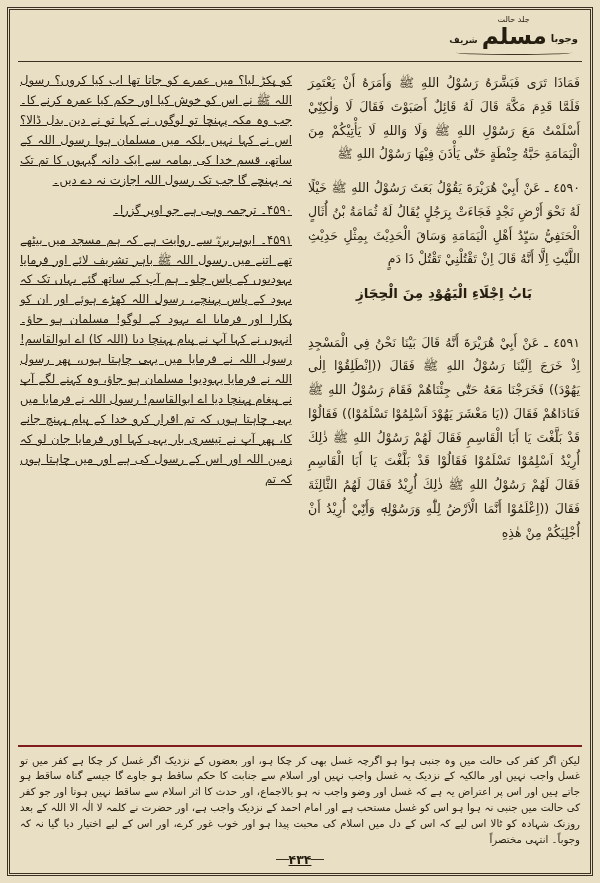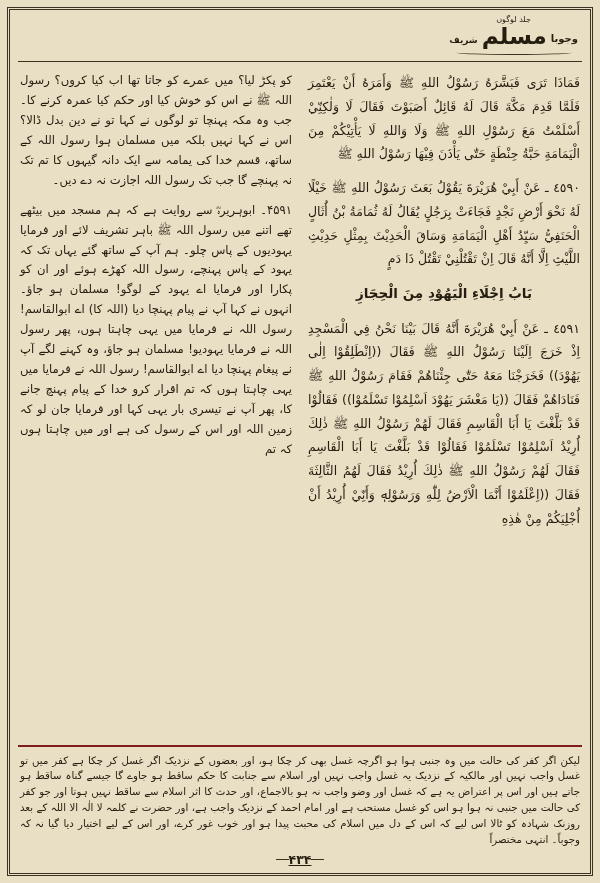--- a/index.html
+++ b/index.html
@@ -26,61 +26,62 @@
   .flourish{width:116px;height:4px;border-bottom:1px solid #3a3122;border-radius:50%;margin-top:2px;}
   .section-box{
     border:1px solid #3a3122;outline:1px solid #3a3122;outline-offset:2px;
     padding:7px 18px;font-size:12.5px;font-weight:bold;margin:4px 4px 4px 2px;
     white-space:nowrap;
   }
   
   .columns{flex:1 1 auto;display:flex;gap:16px;padding:9px 2px 4px;overflow:hidden;min-height:0;}
   .col{flex:1 1 0;min-width:0;}
   .col.ar{font-size:12.5px;line-height:1.9;text-align:justify;}
-  .col.ur{font-size:11.6px;line-height:1.72;text-align:justify;}
+  .col.ur{font-size:11.6px;line-height:1.72;text-align:justify;text-decoration:underline;}
   .col p{margin:0 0 10px;}
   .bab{font-weight:bold;text-align:center;}
-  .col.ar .bab{font-size:13.5px;margin:6px 0 10px;}
+  .col.ar .bab{font-size:13.5px;margin:6px 0 24px;}
   .col.ur .bab{font-size:12.6px;margin:30px 0 8px;}
   
   .footnote-wrap{flex:0 0 auto;border-top:2px solid #7f1d1d;padding:6px 2px 0;}
   .footnote{font-size:10.2px;line-height:1.56;text-align:justify;margin:0;}
   .pagenum{flex:0 0 auto;display:flex;align-items:center;justify-content:center;padding-top:4px;text-decoration:underline;}
   .pagenum .dash{width:13px;height:1px;background:#3a3122;}
   .pagenum .num{font-size:12.5px;font-weight:bold;}
 </style>
 </head>
 <body>
 
 <div class="page">
   <div class="frame">
 
     <div class="hdr">
       <div class="title-area">
-        <div class="vol">جلد لوگوں</div>
+        <div class="vol">جلد حالت</div>
         <div class="title-row">
           <span class="t-pre">وجوبا</span>
           <span class="t-main">مسلم</span>
           <span class="t-post">شریف</span>
         </div>
         <div class="flourish"></div>
       </div>
     </div>
 
     <div class="columns">
 
       <section class="col ar">
         <p>فَمَاذَا تَرَى فَبَشَّرَهُ رَسُوْلُ اللهِ ﷺ وَأَمَرَهُ أَنْ يَعْتَمِرَ فَلَمَّا قَدِمَ مَكَّةَ قَالَ لَهُ قَائِلٌ أَصَبَوْتَ فَقَالَ لَا وَلٰكِنِّيْ أَسْلَمْتُ مَعَ رَسُوْلِ اللهِ ﷺ وَلَا وَاللهِ لَا يَأْتِيْكُمْ مِنَ الْيَمَامَةِ حَبَّةُ حِنْطَةٍ حَتّٰى يَأْذَنَ فِيْهَا رَسُوْلُ اللهِ ﷺ</p>
         <p>٤٥٩٠ ـ عَنْ أَبِيْ هُرَيْرَةَ يَقُوْلُ بَعَثَ رَسُوْلُ اللهِ ﷺ خَيْلًا لَهُ نَحْوَ أَرْضِ نَجْدٍ فَجَاءَتْ بِرَجُلٍ يُقَالُ لَهُ ثُمَامَةُ بْنُ أُثَالٍ الْحَنَفِيُّ سَيِّدُ أَهْلِ الْيَمَامَةِ وَسَاقَ الْحَدِيْثَ بِمِثْلِ حَدِيْثِ اللَّيْثِ اِلَّا أَنَّهُ قَالَ اِنْ تَقْتُلْنِيْ تَقْتُلْ ذَا دَمٍ</p>
         <h2 class="bab">بَابُ اِجْلَاءِ الْيَهُوْدِ مِنَ الْحِجَازِ</h2>
         <p>٤٥٩١ ـ عَنْ أَبِيْ هُرَيْرَةَ أَنَّهُ قَالَ بَيْنَا نَحْنُ فِي الْمَسْجِدِ اِذْ خَرَجَ اِلَيْنَا رَسُوْلُ اللهِ ﷺ فَقَالَ ((اِنْطَلِقُوْا اِلٰى يَهُوْدَ)) فَخَرَجْنَا مَعَهُ حَتّٰى جِئْنَاهُمْ فَقَامَ رَسُوْلُ اللهِ ﷺ فَنَادَاهُمْ فَقَالَ ((يَا مَعْشَرَ يَهُوْدَ اَسْلِمُوْا تَسْلَمُوْا)) فَقَالُوْا قَدْ بَلَّغْتَ يَا أَبَا الْقَاسِمِ فَقَالَ لَهُمْ رَسُوْلُ اللهِ ﷺ ذٰلِكَ أُرِيْدُ اَسْلِمُوْا تَسْلَمُوْا فَقَالُوْا قَدْ بَلَّغْتَ يَا أَبَا الْقَاسِمِ فَقَالَ لَهُمْ رَسُوْلُ اللهِ ﷺ ذٰلِكَ أُرِيْدُ فَقَالَ لَهُمُ الثَّالِثَةَ فَقَالَ ((اِعْلَمُوْا أَنَّمَا الْاَرْضُ لِلّٰهِ وَرَسُوْلِهٖ وَأَنِّيْ أُرِيْدُ أَنْ أُجْلِيَكُمْ مِنْ هٰذِهِ</p>
       </section>
 
       <section class="col ur">
         <p>کو پکڑ لیا؟ میں عمرے کو جاتا تھا اب کیا کروں؟ رسول اللہ ﷺ نے اس کو خوش کیا اور حکم کیا عمرہ کرنے کا۔ جب وہ مکہ پہنچا تو لوگوں نے کہا تو نے دین بدل ڈالا؟ اس نے کہا نہیں بلکہ میں مسلمان ہوا رسول اللہ کے ساتھ، قسم خدا کی یمامہ سے ایک دانہ گیہوں کا تم تک نہ پہنچے گا جب تک رسول اللہ اجازت نہ دے دیں۔</p>
+        <p>۴۵۹۰۔ ترجمہ وہی ہے جو اوپر گزرا۔</p>
         <p>۴۵۹۱۔ ابوہریرہؓ سے روایت ہے کہ ہم مسجد میں بیٹھے تھے اتنے میں رسول اللہ ﷺ باہر تشریف لائے اور فرمایا یہودیوں کے پاس چلو۔ ہم آپ کے ساتھ گئے یہاں تک کہ یہود کے پاس پہنچے، رسول اللہ کھڑے ہوئے اور ان کو پکارا اور فرمایا اے یہود کے لوگو! مسلمان ہو جاؤ۔ انہوں نے کہا آپ نے پیام پہنچا دیا (اللہ کا) اے ابوالقاسم! رسول اللہ نے فرمایا میں یہی چاہتا ہوں، پھر رسول اللہ نے فرمایا یہودیو! مسلمان ہو جاؤ، وہ کہنے لگے آپ نے پیغام پہنچا دیا اے ابوالقاسم! رسول اللہ نے فرمایا میں یہی چاہتا ہوں کہ تم اقرار کرو خدا کے پیام پہنچ جانے کا، پھر آپ نے تیسری بار یہی کہا اور فرمایا جان لو کہ زمین اللہ اور اس کے رسول کی ہے اور میں چاہتا ہوں کہ تم</p>
       </section>
 
     </div>
 
     <div class="footnote-wrap">
       <p class="footnote">لیکن اگر کفر کی حالت میں وہ جنبی ہوا ہو اگرچہ غسل بھی کر چکا ہو، اور بعضوں کے نزدیک اگر غسل کر چکا ہے کفر میں تو غسل واجب نہیں اور مالکیہ کے نزدیک یہ غسل واجب نہیں اور اسلام سے جنابت کا حکم ساقط ہو جاوے گا جیسے گناہ ساقط ہو جاتے ہیں اور اس پر اعتراض یہ ہے کہ غسل اور وضو واجب نہ ہو بالاجماع، اور حدث کا اثر اسلام سے ساقط نہیں ہوتا اور جو کفر کی حالت میں جنبی نہ ہوا ہو اس کو غسل مستحب ہے اور امام احمد کے نزدیک واجب ہے، اور حضرت نے کلمہ لا الٰہ الا اللہ کے بعد روزنک شہادہ کو ٹالا اس لیے کہ اس کے دل میں اسلام کی محبت پیدا ہو اور خوب غور کرے، اور اس کے لیے اختیار دیا گیا نہ کہ وجوباً۔ انتہی مختصراً</p>
     </div>
 
     <div class="pagenum">

